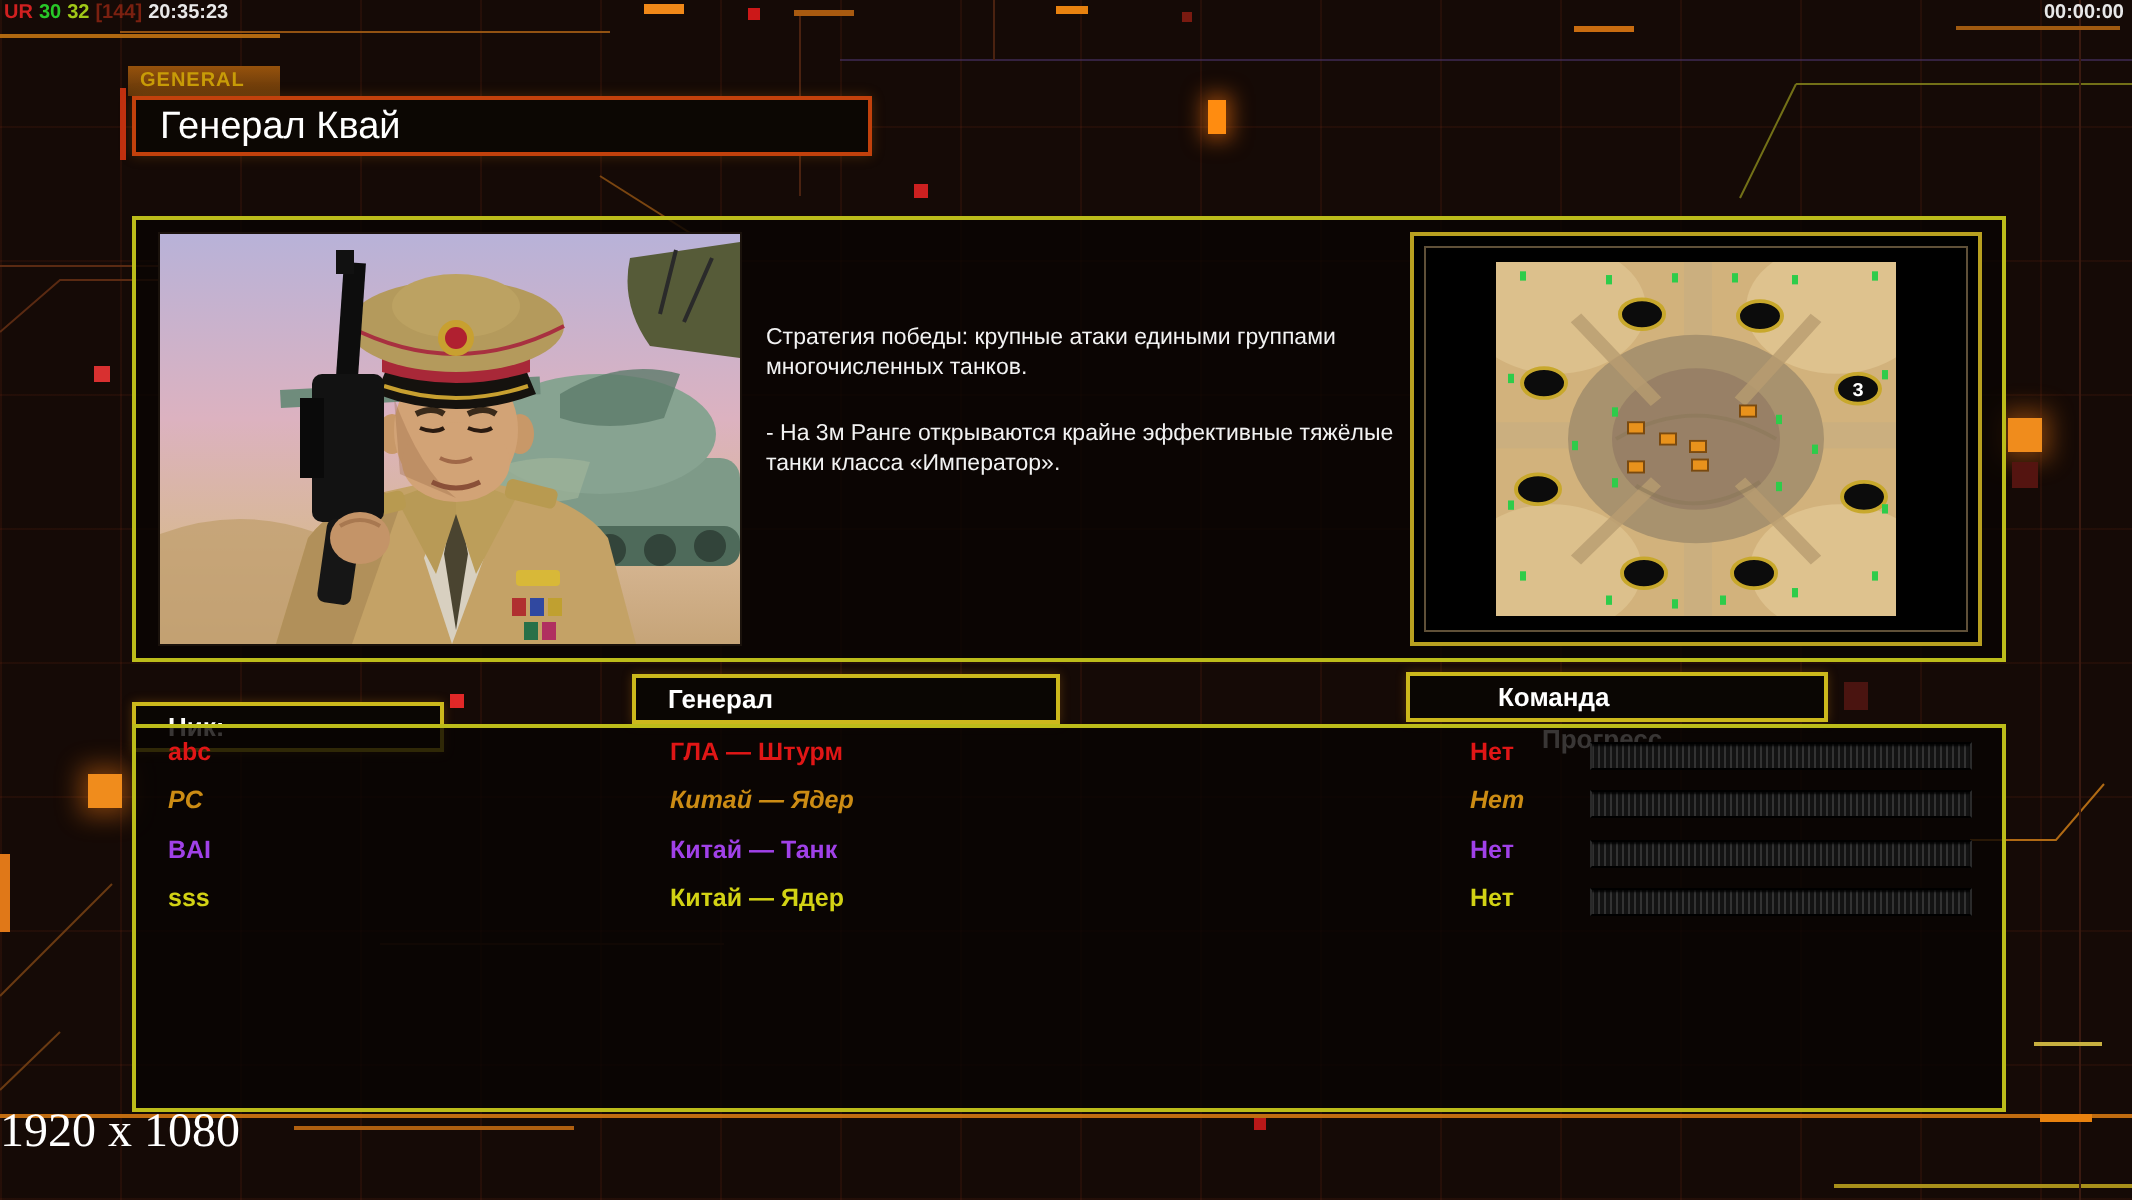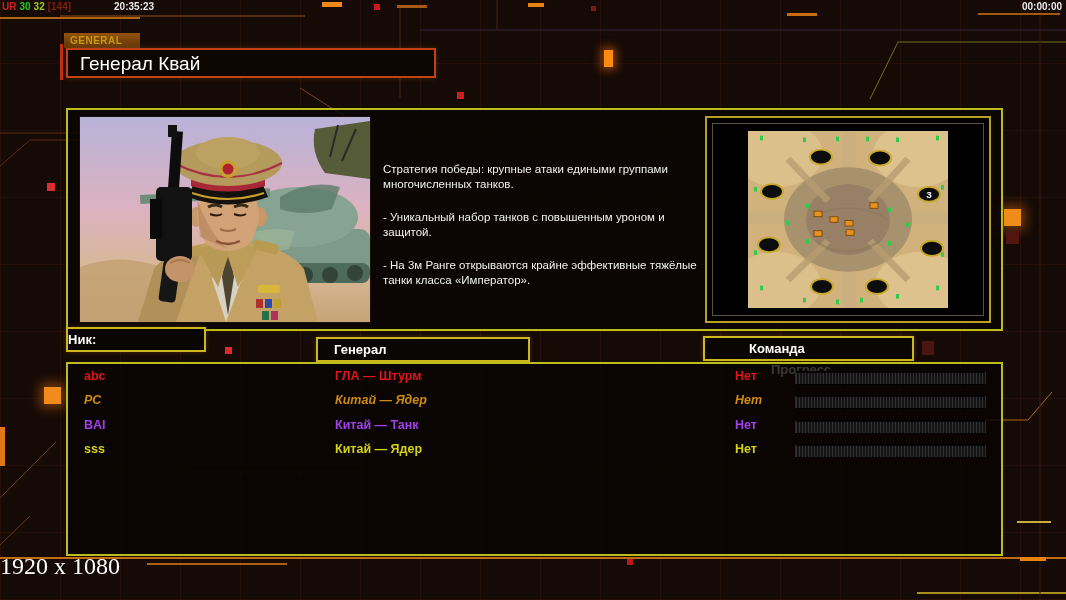--- a/index.html
+++ b/index.html
@@ -13,21 +13,21 @@
     color:#fff;
   }
   .abs{position:absolute;}
   
   .perf{left:2px;top:1px;font-size:10px;font-weight:bold;letter-spacing:0;}
   .perf span{margin-right:3px;}
   .perf .ur{color:#d02020;text-align:center;}
   .perf .fps{color:#28c828;}
   .perf .val{color:#a0c818;}
   .perf .br{color:#7a2010;}
-  .perf .clock{color:#e8e8e8;margin-left:40px;}
+  .perf .clock{color:#e8e8e8;}
   .timer{right:4px;top:1px;font-size:10px;font-weight:bold;color:#e8e8e8;}
   
   .gen-tab{
     left:64px;top:33px;width:70px;height:15px;line-height:15px;
     background:linear-gradient(#96520c,#5e340a);
     color:#c89c08;font-size:10px;font-weight:bold;letter-spacing:.5px;
     padding-left:6px;
   }
   .title-box{
     left:66px;top:48px;width:354px;height:26px;
@@ -49,21 +49,21 @@
     border:2px solid #b8a020;background:#000;padding:5px;
   }
   .map-frame{width:100%;height:100%;border:1px solid #5f5038;background:#000;
     display:flex;justify-content:center;align-items:center;box-sizing:border-box;}
   
   .hdr{
     border:2px solid #ccb81c;background:#0a0603;color:#fff;
     font-size:13px;font-weight:bold;line-height:21px;height:21px;
     box-shadow:0 0 5px rgba(200,120,20,.3);
   }
-  .hdr-nick{left:66px;top:327px;width:136px;}
+  .hdr-nick{left:66px;top:351px;width:136px;padding-left:16px;}
   .hdr-general{left:316px;top:337px;width:194px;padding-left:16px;}
   .hdr-team{left:703px;top:336px;width:195px;padding-left:12px;}
   .hdr-team span{display:inline-block;padding-left:32px;}
   .hdr-team .t2{margin-left:22px;}
   
   .list-panel{
     left:66px;top:362px;width:933px;height:190px;
     border:2px solid #bcbc1a;background:rgba(8,4,3,.8);
   }
   .prow{position:absolute;left:0;width:100%;height:20px;font-size:12.5px;font-weight:bold;}
@@ -215,21 +215,20 @@
       <rect x="76" y="70" width="36" height="74" rx="5" fill="#121212"></rect>
       <rect x="70" y="82" width="12" height="40" fill="#0a0a0a"></rect>
       <rect x="84" y="142" width="17" height="42" rx="4" fill="#161616" transform="rotate(8 84 142)"></rect>
       <ellipse cx="100" cy="152" rx="15" ry="13" fill="#c49468"></ellipse>
       <path d="M90,146 q10,-6 20,0" stroke="#a87850" stroke-width="2" fill="none"></path>
     </g>
   </svg>
 
   <div class="abs strategy">
     <div>Стратегия победы: крупные атаки едиными группами многочисленных танков.</div>
-    <div>- Уникальный набор танков с повышенным уроном и защитой.</div>
     <div>- На 3м Ранге открываются крайне эффективные тяжёлые танки класса «Император».</div>
   </div>
 
   <div class="abs map-box">
     <div class="map-frame">
       <svg width="200" height="177" viewBox="0 0 200 190" preserveAspectRatio="none">
         <rect width="200" height="190" fill="#d2b27c"></rect>
         <ellipse cx="30" cy="25" rx="45" ry="35" fill="#dcc08c"></ellipse>
         <ellipse cx="170" cy="25" rx="45" ry="35" fill="#dec28e"></ellipse>
         <ellipse cx="28" cy="165" rx="45" ry="35" fill="#dcc08c"></ellipse>

